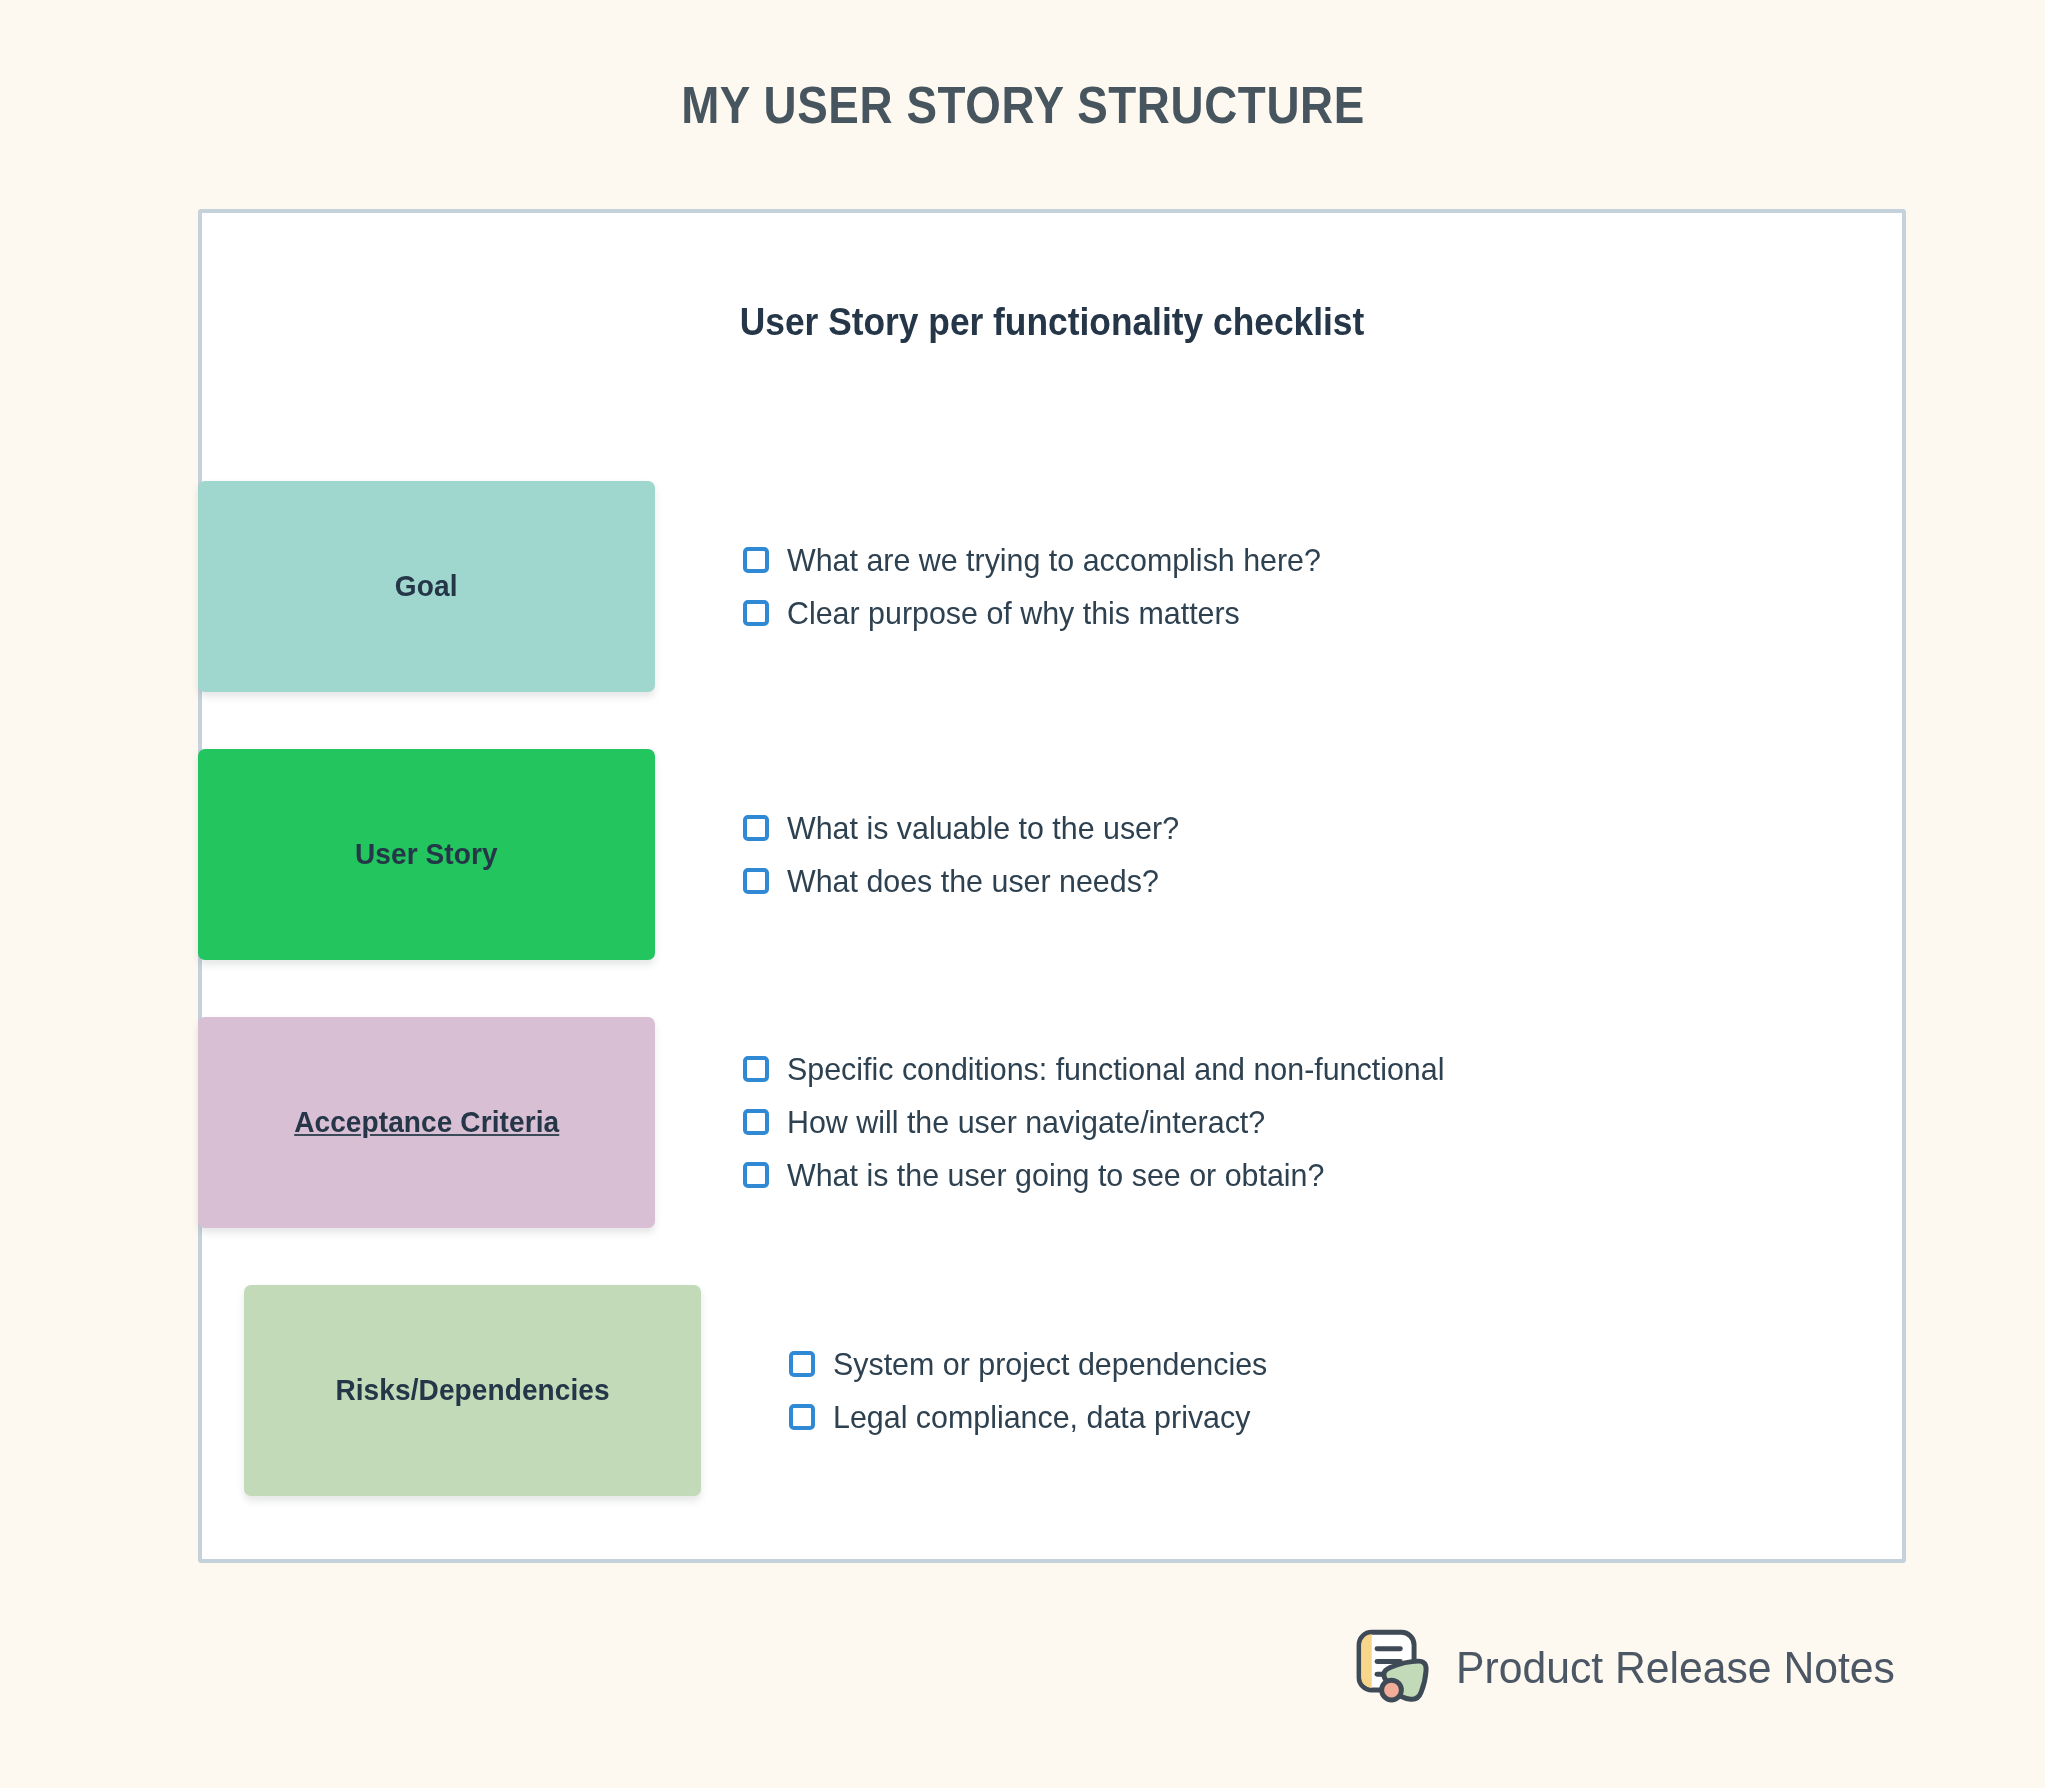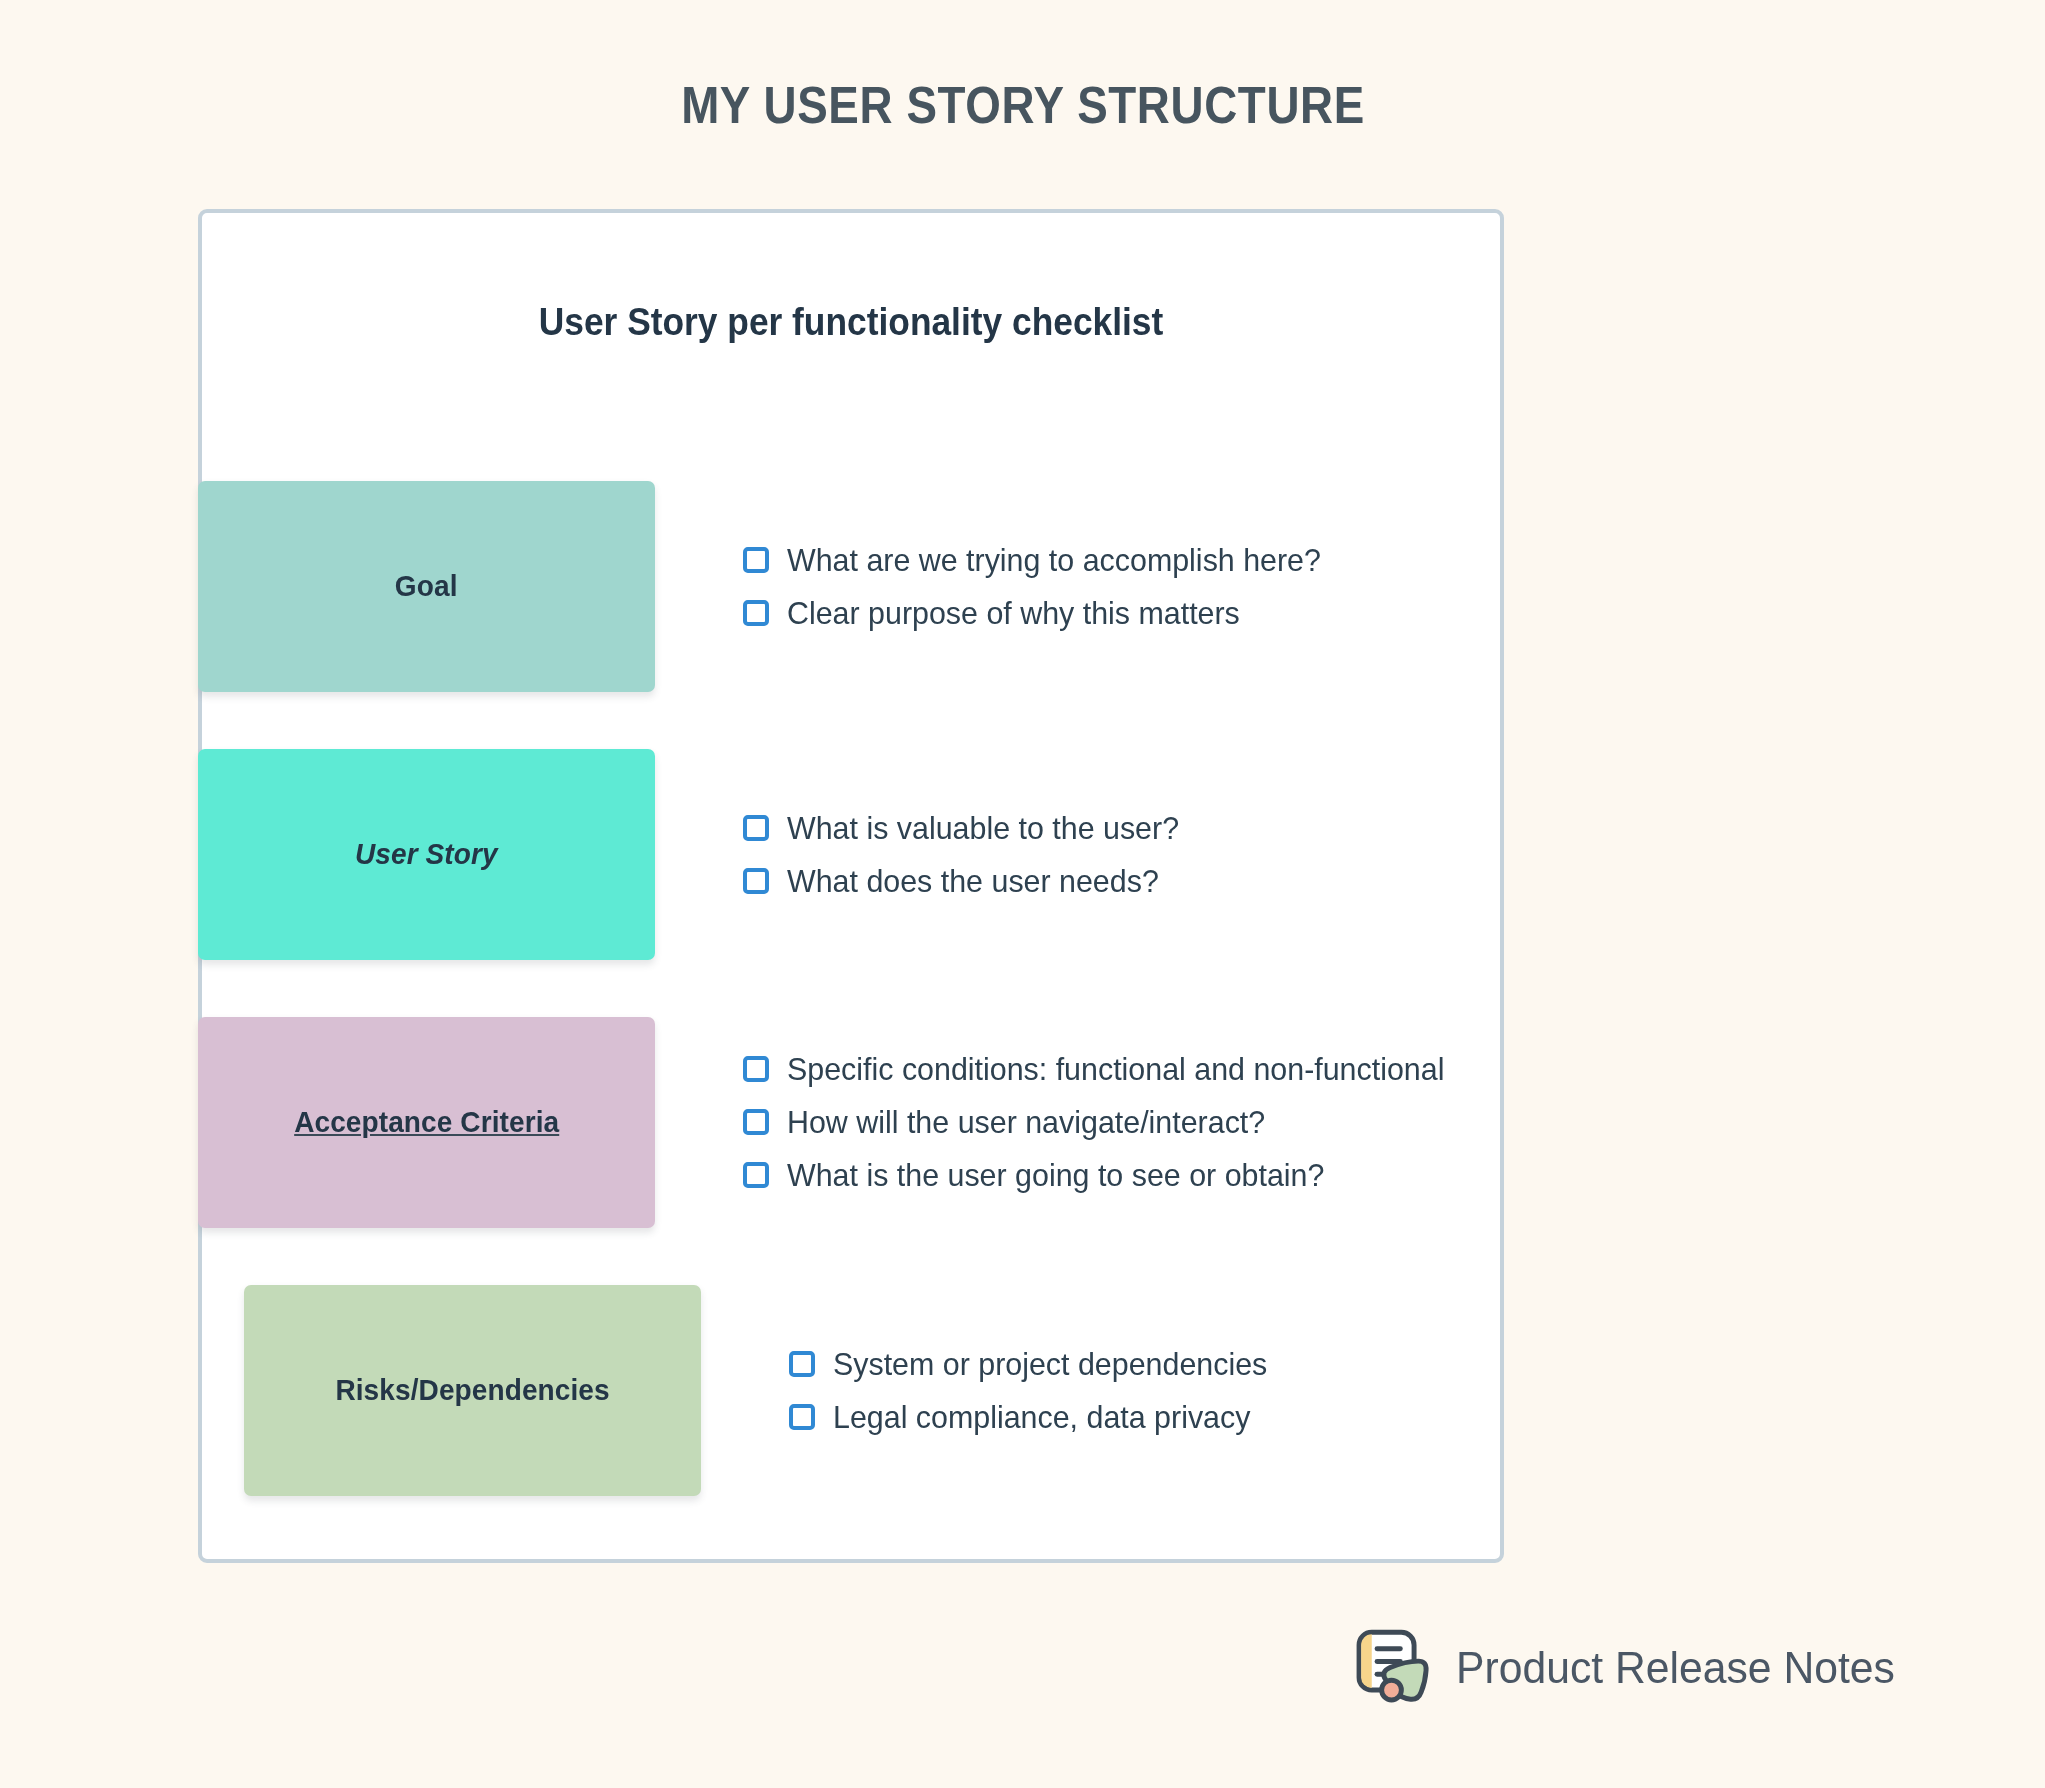--- a/index.html
+++ b/index.html
@@ -26,26 +26,26 @@
     letter-spacing: 0.7px;
     color: #47555F;
     transform: scaleX(0.88);
   }
 
   
   .card {
     position: absolute;
     left: 198px;
     top: 209px;
-    width: 1306px;
+    width: 1708px;
     height: 1354px;
     box-sizing: border-box;
     background: #FFFFFF;
     border: 4.2px solid #C5D2DB;
-    border-radius: 9px;
+    border-radius: 3px;
   }
 
   .card-title {
     margin: 0;
     padding-top: 90px;
     text-align: center;
     font-size: 38px;
     line-height: 1.0;
     font-weight: 700;
     color: #243647;
@@ -165,21 +165,21 @@
           <span class="check-text">What are we trying to accomplish here?</span>
         </div>
         <div class="check-item">
           <span class="checkbox"></span>
           <span class="check-text">Clear purpose of why this matters</span>
         </div>
       </div>
     </div>
 
     <div class="row">
-      <div class="label-box" style="background: #5eead4; font-style: italic;">
+      <div class="label-box" style="background: #22c55e;">
         <span class="label-box-text">User Story</span>
       </div>
       <div class="checklist">
         <div class="check-item">
           <span class="checkbox"></span>
           <span class="check-text">What is valuable to the user?</span>
         </div>
         <div class="check-item">
           <span class="checkbox"></span>
           <span class="check-text">What does the user needs?</span>

